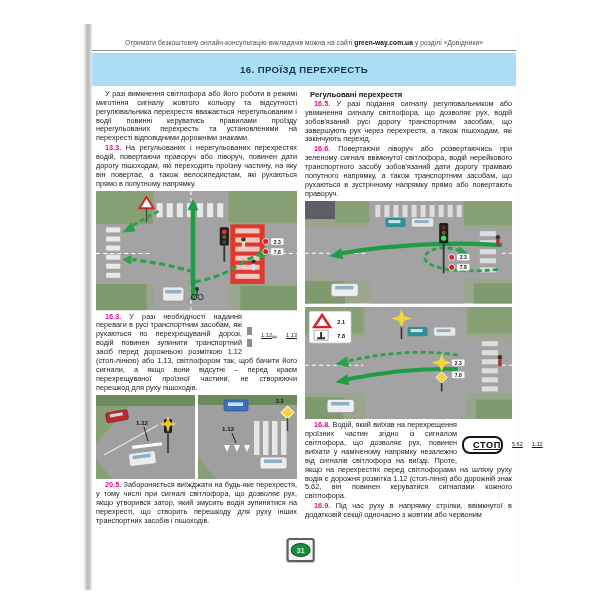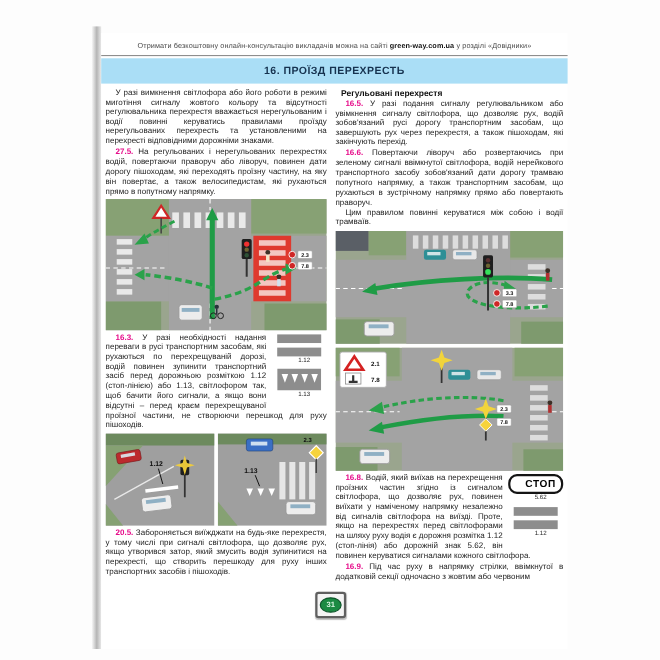--- a/index.html
+++ b/index.html
@@ -6,37 +6,37 @@
   body{width:600px;height:600px;background:#ffffff;overflow:hidden;
        font-family:"Liberation Sans",sans-serif;}
   .scan{position:relative;width:600px;height:600px;background:#fdfdfd;}
   .spine{position:absolute;left:83px;top:24px;width:9px;height:566px;
          background:linear-gradient(to right,#ffffff,#b5b5b5 55%,#e9e9e9);}
   .page{position:absolute;left:92px;top:30px;width:424px;height:560px;background:#ffffff;}
 
   .top-note{margin-top:9px;text-align:center;font-size:6.6px;color:#4c4c4c;letter-spacing:.1px;}
   .top-note b{color:#111;}
   .rule{border-top:1px solid #8e8e8e;margin:4px 0 2px 0;}
-  .section-bar{height:23px;background:#aadef6;display:flex;align-items:center;justify-content:center;
+  .section-bar{height:33px;background:#aadef6;display:flex;align-items:center;justify-content:center;
                font-weight:700;font-size:9.6px;color:#16324f;letter-spacing:.4px;}
 
   .cols{display:flex;gap:8px;padding:4px 4px 0 4px;}
   .col-l{width:201px;}
   .col-r{width:209px;}
 
   .par{font-size:7.3px;line-height:1.215;text-align:justify;margin:0 0 1px 0;color:#1b1b1b;}
   .ind{text-indent:9px;}
   .num{color:#e60c8a;font-weight:700;}
   .subhead{font-size:7.7px;font-weight:700;margin:0 0 1px 0;color:#111;text-indent:5px;}
 
   .fig{display:block;width:100%;margin:3px 0 2px 0;}
   .figrow{display:flex;gap:3px;margin:3px 0 2px 0;}
   .figrow svg{display:block;}
 
-  .float-box{float:right;width:50px;margin:1px 0 2px 5px;display:flex;flex-direction:column;align-items:center;}
+  .float-box{float:right;width:50px;margin:14px 0 2px 5px;display:flex;flex-direction:row;align-items:center;text-decoration:underline;}
   .m-label{font-size:5.6px;color:#222;margin:1px 0 4px 0;}
   .m112{width:40px;}
   .m112 .b{height:8px;background:#8d8d8d;}
   .m112 .g{height:4px;background:#ffffff;}
   .stopsign{width:46px;height:14px;border:2px solid #141414;border-radius:8px;background:#fff;
             display:flex;align-items:center;justify-content:center;font-weight:700;font-size:9.2px;
             letter-spacing:.6px;color:#000;}
 
   .footer-logo{position:absolute;left:50%;bottom:28px;transform:translateX(-62%);
                width:24px;height:20px;border:2px solid #5f5f5f;border-radius:3px;background:#f4f4f4;
@@ -60,21 +60,21 @@
     <div class="rule"></div>
     <div class="section-bar">
       <span>16. ПРОЇЗД ПЕРЕХРЕСТЬ</span>
     </div>
 
     <div class="cols">
 
       <div class="col-l">
 
         <p class="par ind"><span>У разі вимкнення світлофора або його роботи в режимі миготіння сигналу жовтого кольору та відсутності регулювальника перехрестя вважається нерегульованим і водії повинні керуватись правилами проїзду нерегульованих перехресть та установленими на перехресті відповідними дорожніми знаками.</span></p>
-        <p class="par ind"><span class="num">27.5.</span> <span>На регульованих і нерегульованих перехрестях водій, повертаючи праворуч або ліворуч, повинен дати дорогу пішоходам, які переходять проїзну частину, на яку він повертає, а також велосипедистам, які рухаються прямо в попутному напрямку.</span></p>
+        <p class="par ind"><span class="num">13.3.</span> <span>На регульованих і нерегульованих перехрестях водій, повертаючи праворуч або ліворуч, повинен дати дорогу пішоходам, які переходять проїзну частину, на яку він повертає, а також велосипедистам, які рухаються прямо в попутному напрямку.</span></p>
 
         <svg class="fig" viewBox="0 0 199 118">
           <rect width="199" height="118" fill="#9aa58e"></rect>
           <rect x="0" y="0" width="57" height="33" fill="#87a174"></rect>
           <rect x="131" y="0" width="68" height="31" fill="#87a174"></rect>
           <rect x="0" y="92" width="50" height="26" fill="#7e9a6e"></rect>
           <rect x="143" y="94" width="56" height="24" fill="#7e9a6e"></rect>
           <rect x="0" y="33" width="199" height="59" fill="#a3a3a3"></rect>
           <rect x="57" y="0" width="74" height="118" fill="#a3a3a3"></rect>
           <line x1="0" y1="62" x2="55" y2="62" stroke="#ffffff" stroke-width="1" stroke-dasharray="4 3"></line>
@@ -240,21 +240,20 @@
         </div>
 
         <p class="par ind"><span class="num">20.5.</span> <span>Забороняється виїжджати на будь-яке перехрестя, у тому числі при сигналі світлофора, що дозволяє рух, якщо утворився затор, який змусить водія зупинитися на перехресті, що створить перешкоду для руху інших транспортних засобів і пішоходів.</span></p>
       </div>
 
       <div class="col-r">
 
         <p class="subhead">Регульовані перехрестя</p>
         <p class="par ind"><span class="num">16.5.</span> <span>У разі подання сигналу регулювальником або увімкнення сигналу світлофора, що дозволяє рух, водій зобов'язаний русі дорогу транспортним засобам, що завершують рух через перехрестя, а також пішоходам, які закінчують перехід.</span></p>
         <p class="par ind"><span class="num">16.6.</span> <span>Повертаючи ліворуч або розвертаючись при зеленому сигналі ввімкнутої світлофора, водій нерейкового транспортного засобу зобов'язаний дати дорогу трамваю попутного напрямку, а також транспортним засобам, що рухаються в зустрічному напрямку прямо або повертають праворуч.</span></p>
-        <p class="par ind"><span>Цим правилом повинні керуватися між собою і водії трамваїв.</span></p>
 
         <svg class="fig" viewBox="0 0 206 102">
           <rect width="206" height="102" fill="#9aa58e"></rect>
           <rect x="0" y="0" width="30" height="18" fill="#5a5f66"></rect>
           <rect x="30" y="0" width="34" height="22" fill="#87a174"></rect>
           <rect x="158" y="0" width="48" height="24" fill="#87a174"></rect>
           <rect x="0" y="80" width="40" height="22" fill="#7e9a6e"></rect>
           <rect x="168" y="82" width="38" height="20" fill="#7e9a6e"></rect>
           <rect x="0" y="26" width="206" height="52" fill="#a3a3a3"></rect>
           <rect x="64" y="0" width="94" height="102" fill="#a3a3a3"></rect>

